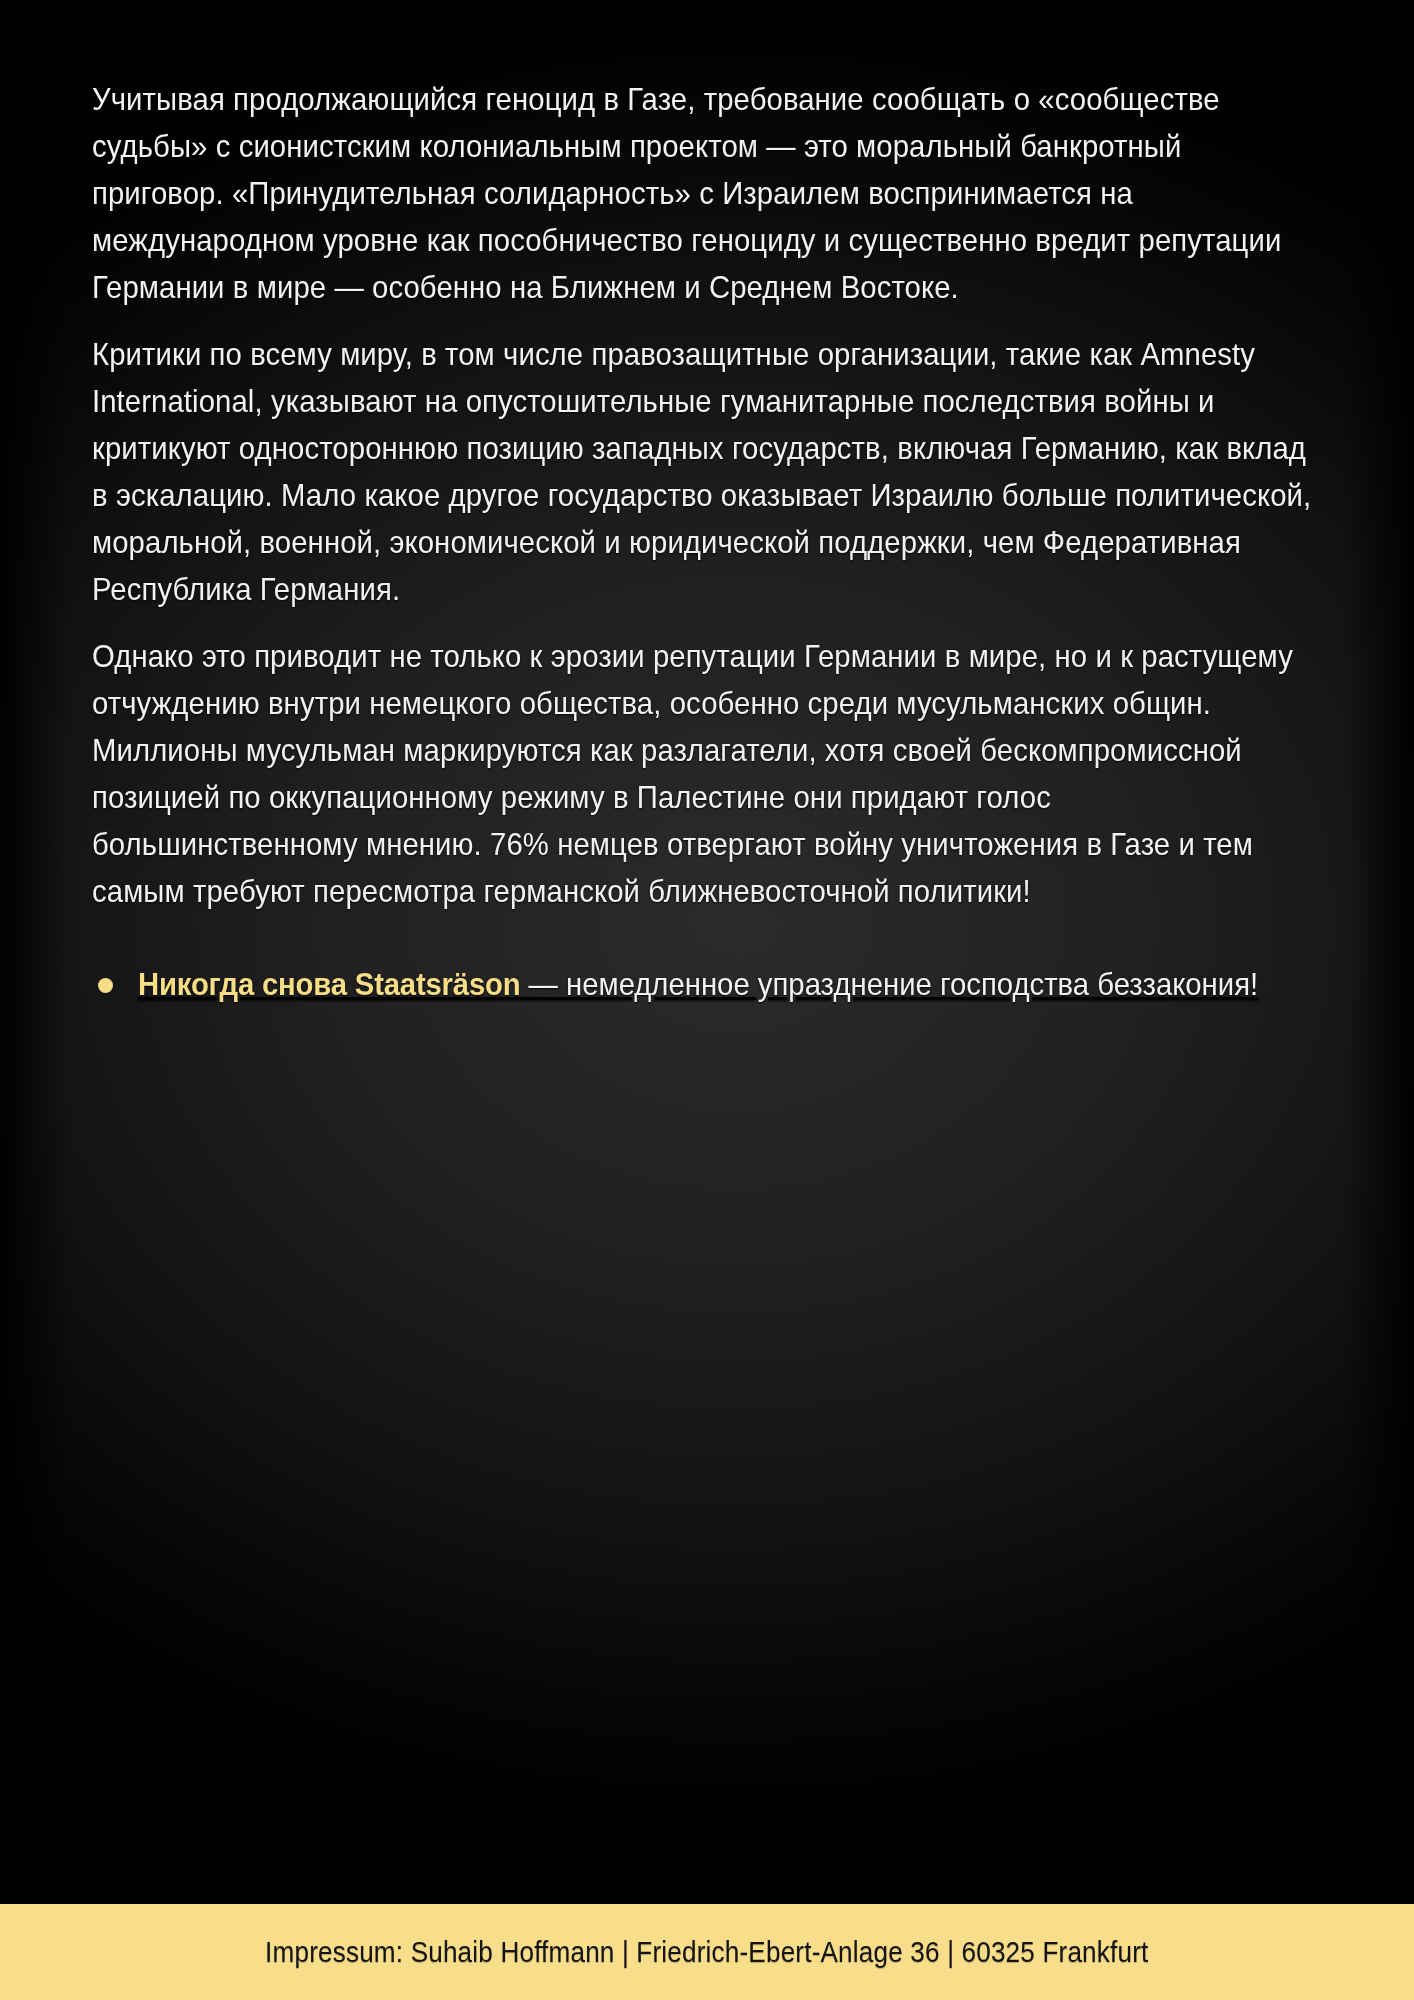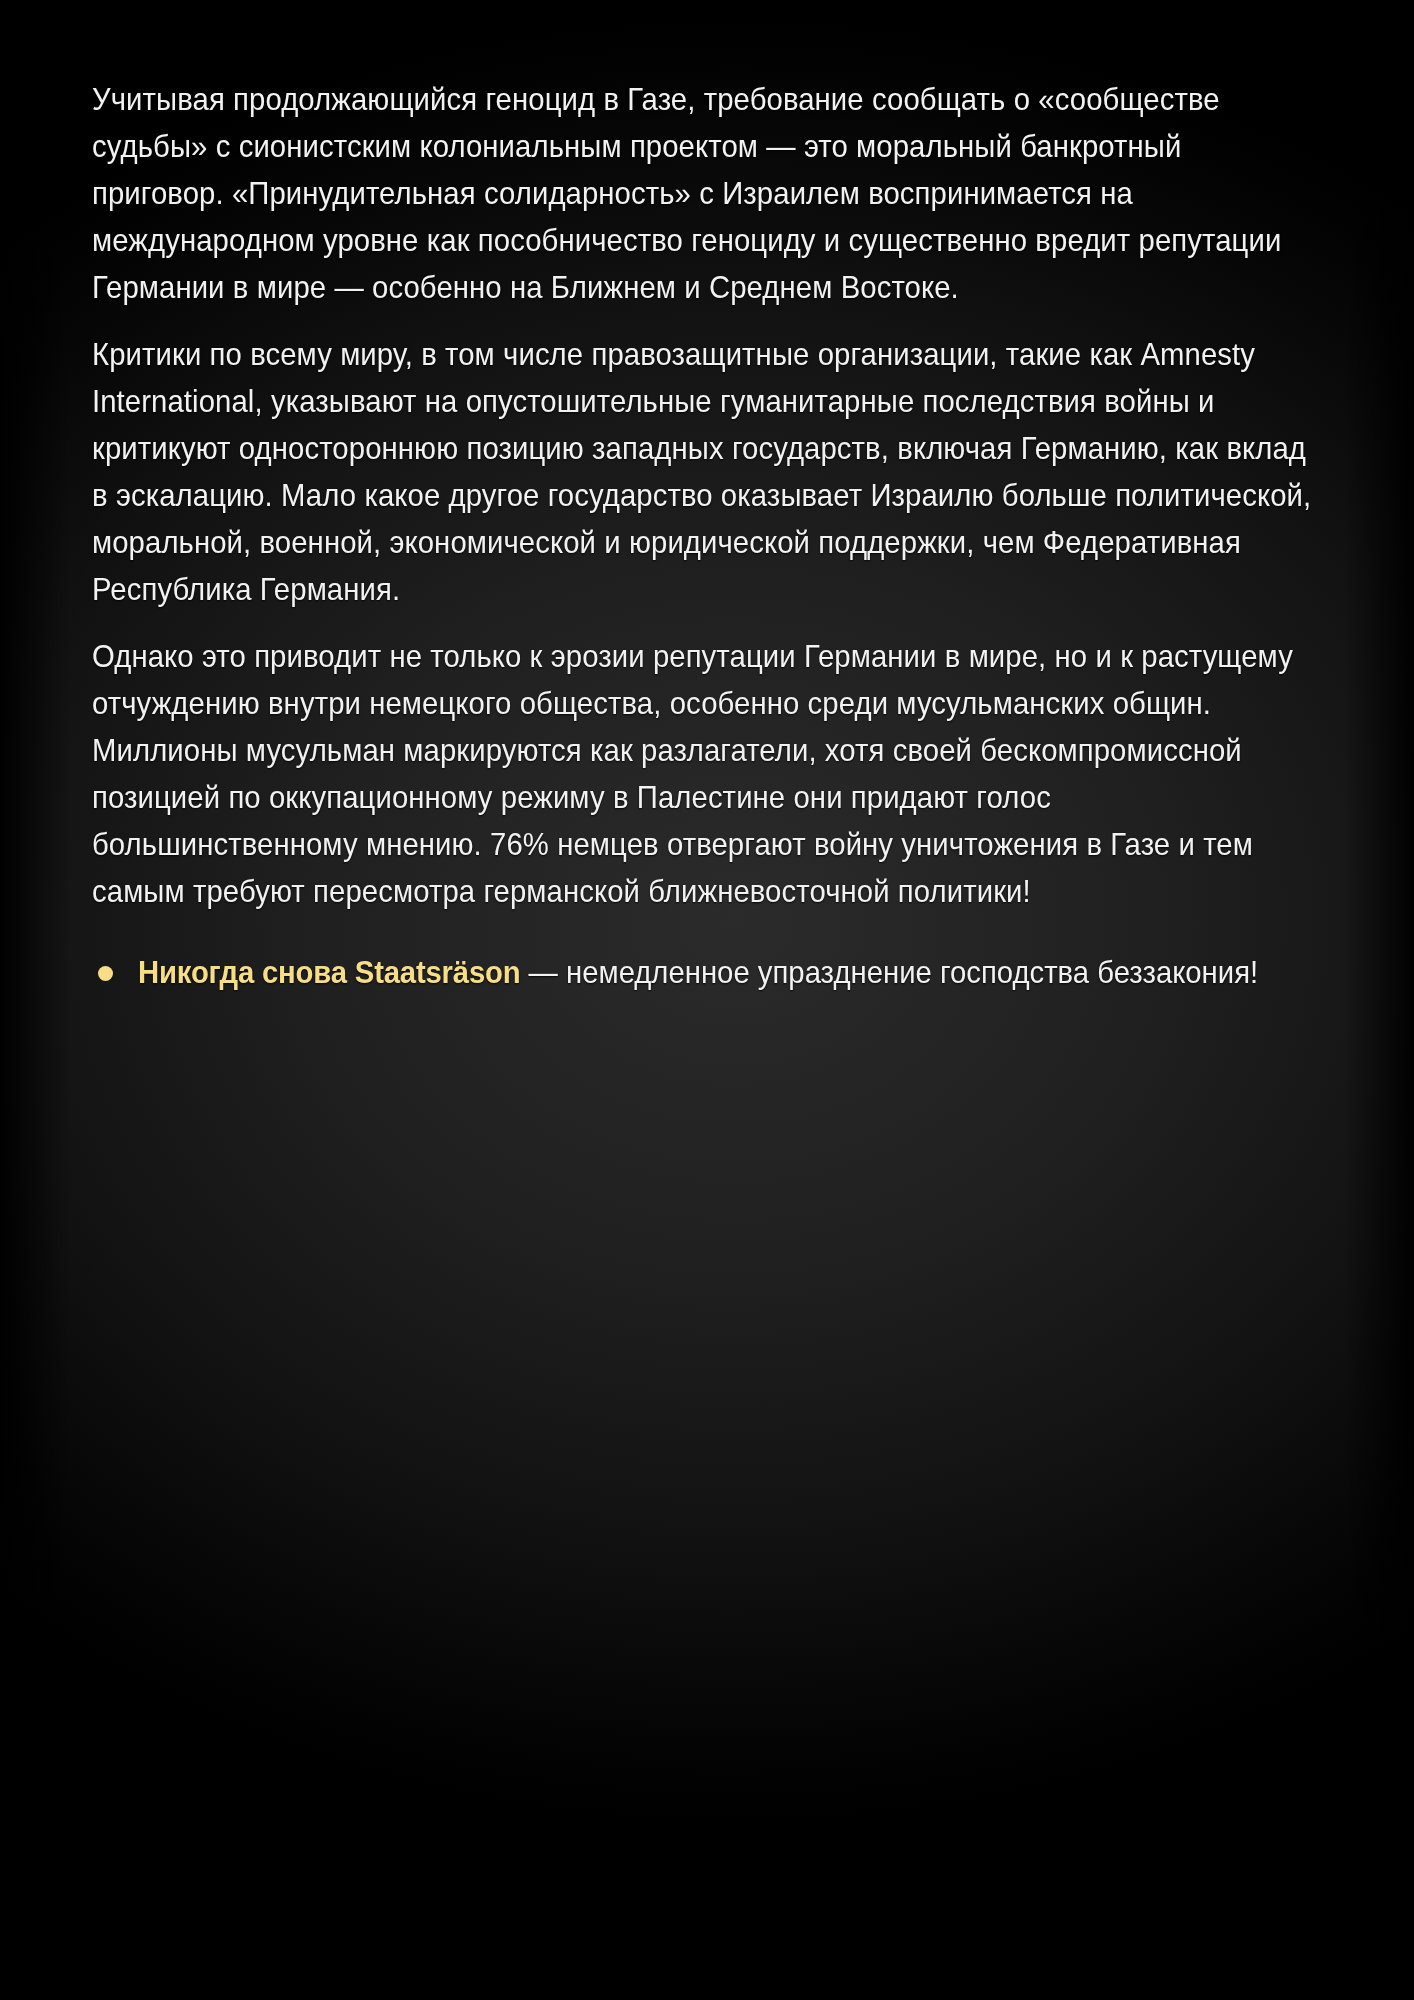--- a/index.html
+++ b/index.html
@@ -81,22 +81,23 @@
     transform: scaleX(0.98) scaleY(1.22);
     transform-origin: left center;
     white-space: nowrap;
     display: block;
     padding-top: 3px;
   }
 
   
   .demands {
     list-style: none;
-    margin: 34px 0 0 0;
+    margin: 46px 0 0 0;
     padding: 0;
+    text-decoration: underline;
   }
   .demand-item {
     position: relative;
     padding-left: 46px;
     margin-bottom: 28px;
     color: #f2f2f2;
     font-size: 31.5px;
     line-height: 46px;
     width: 1250px;
   }
@@ -170,14 +171,17 @@
       </li>
 
 
 
     </ul>
 
   </div>
 
   <div class="spacer"></div>
 
+  <div class="footer">
+    <span class="footer-text">Impressum: Suhaib Hoffmann | Friedrich-Ebert-Anlage 36 | 60325 Frankfurt</span>
+  </div>
 
 </div>
 
 </body></html>

